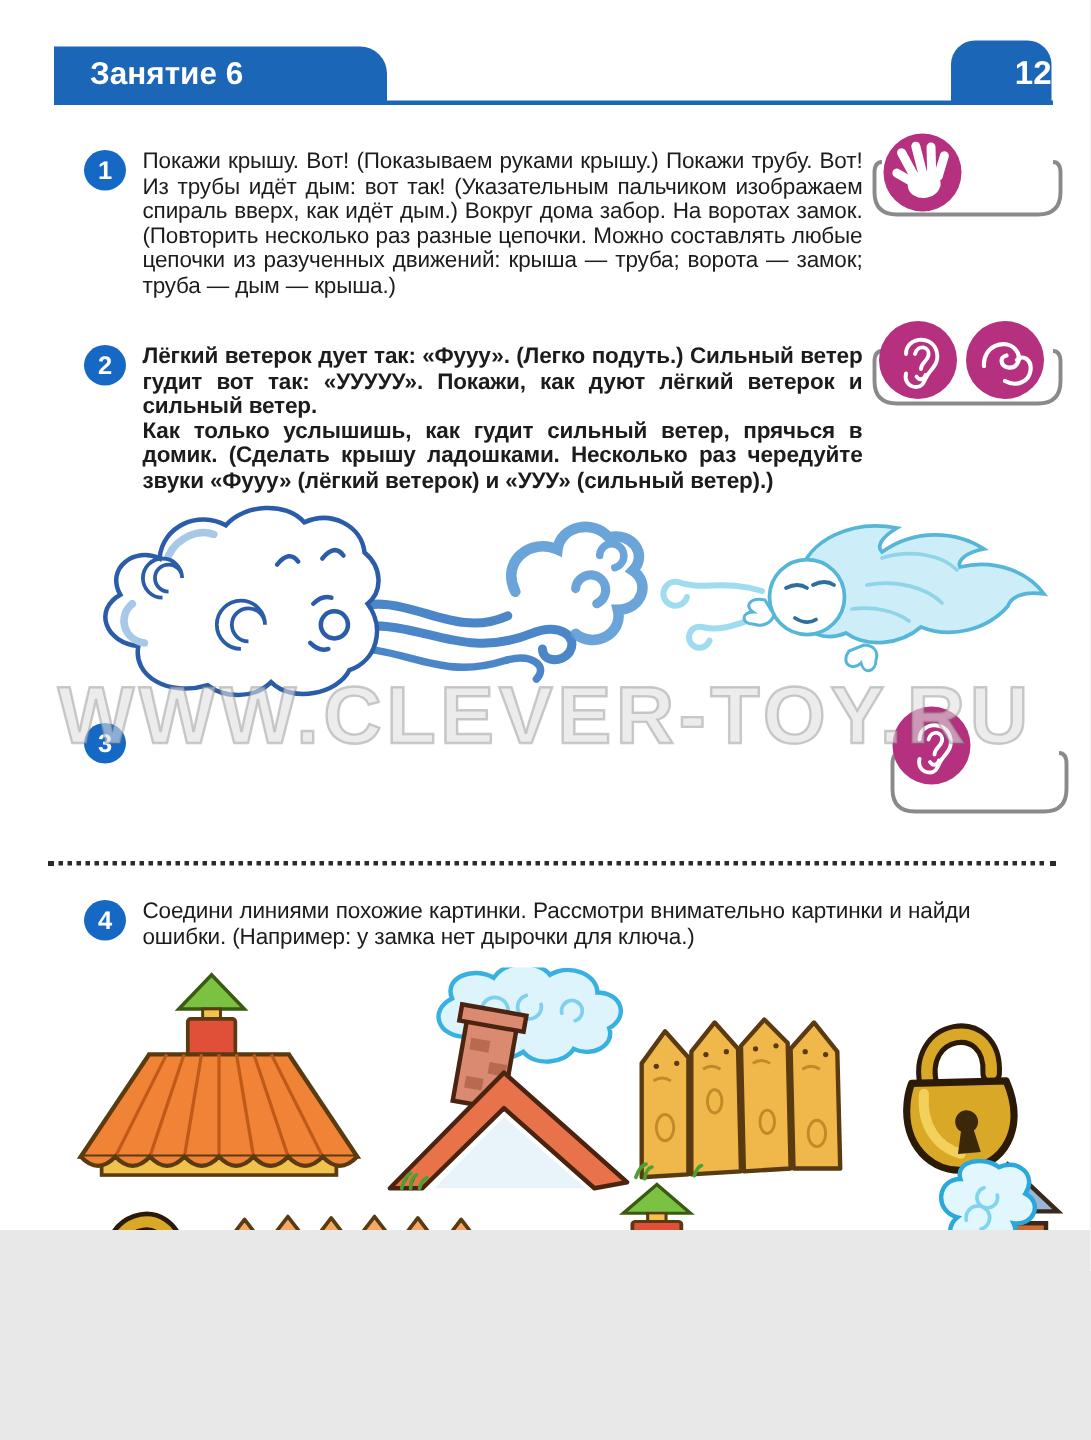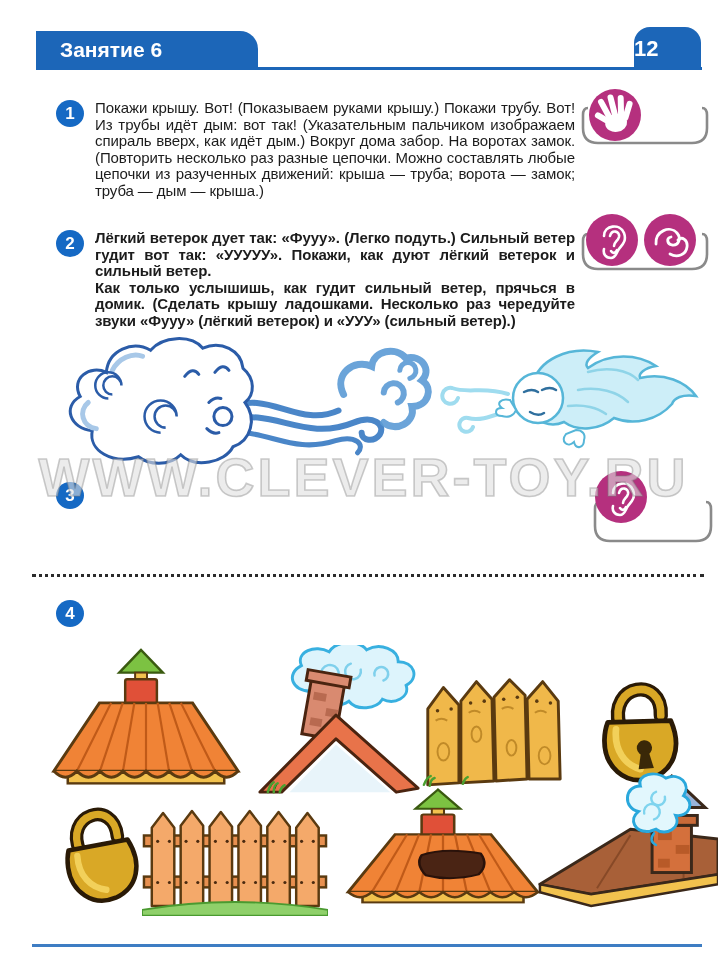--- a/index.html
+++ b/index.html
@@ -5,36 +5,36 @@
   :root{
     --header-blue:#1c66b8;
     --task-number-blue:#1569c4;
     --icon-magenta:#b5307e;
     --tray-gray:#8a8a8a;
     --text-dark:#1c1c1c;
     --dot-color:#2b2b2b;
   }
   html,body{margin:0;padding:0;background:#e8e8e8;}
   #page{
-    position:relative;width:727px;height:960px;background:#ffffff;
+    position:relative;width:727px;height:820px;background:#ffffff;
     margin:0 auto;overflow:hidden;
     font-family:"Liberation Sans", sans-serif;color:var(--text-dark);
   }
   
   .lesson-tab{
     position:absolute;left:36px;top:31px;width:222px;height:38px;
     background:var(--header-blue);border-radius:0 18px 0 0;
     color:#fff;font-weight:bold;font-size:21px;line-height:38px;padding-left:24px;
     box-sizing:border-box;
   }
   .header-line{position:absolute;left:36px;top:67px;width:666px;height:3px;background:var(--header-blue);}
   .page-tab{
     position:absolute;left:634px;top:27px;width:67px;height:41px;
     background:var(--header-blue);border-radius:16px 16px 0 0;
-    color:#fff;font-weight:bold;font-size:22px;line-height:44px;text-align:left;
+    color:#fff;font-weight:bold;font-size:22px;line-height:44px;text-align:right;
   }
   .footer-line{position:absolute;left:32px;top:944px;width:670px;height:3px;background:var(--header-blue);opacity:.85;}
   
   .task-number{
     position:absolute;width:28px;height:27px;border-radius:50%;
     background:var(--task-number-blue);color:#fff;font-weight:bold;font-size:17px;
     line-height:27px;text-align:center;
   }
   .task-text{
     position:absolute;font-size:15px;line-height:16.6px;text-align:justify;
@@ -182,20 +182,21 @@
         <path d="M19 23 C 19 12, 35 10, 39 20 C 42 28, 37 32, 34 36 C 31 40, 31 45, 26 45 C 20 45, 18 40, 19 36"></path>
         <path d="M25 23 C 27 16, 35 18, 34 24 C 33 28, 29 29, 29 33"></path>
         <path d="M26 38 c 2 3 5 2 6 -1"></path>
       </g>
     </svg>
   </div>
 
   <div class="dotted-sep"></div>
 
   <div class="task-number" style="left:56px;top:600px;">4</div>
+  <p class="task-text" style="left:95px;top:590px;width:552px;">Соедини линиями похожие картинки. Рассмотри внимательно картинки и найди ошибки. (Например: у замка нет дырочки для ключа.)</p>
 
   <div class="pic" style="left:42px;top:648px;">
     <svg width="208" height="142" viewBox="0 0 210 150" preserveAspectRatio="none">
       <polygon points="100,2 78,26 122,26" fill="#7cc242" stroke="#3a5a10" stroke-width="2.5"></polygon>
       <rect x="94" y="26" width="12" height="9" fill="#f2c24e" stroke="#5a3a10" stroke-width="2"></rect>
       <rect x="84" y="33" width="32" height="27" rx="2" fill="#e05038" stroke="#5a3a10" stroke-width="2.5"></rect>
       <rect x="26" y="130" width="158" height="13" fill="#f2c24e" stroke="#5a3a10" stroke-width="2.5"></rect>
       <polygon points="12,130 58,58 152,58 198,130" fill="#f08336" stroke="#5a3a10" stroke-width="3"></polygon>
       <g stroke="#c05a18" stroke-width="2.2">
         <line x1="69.75" y1="58" x2="35.25" y2="130"></line>

